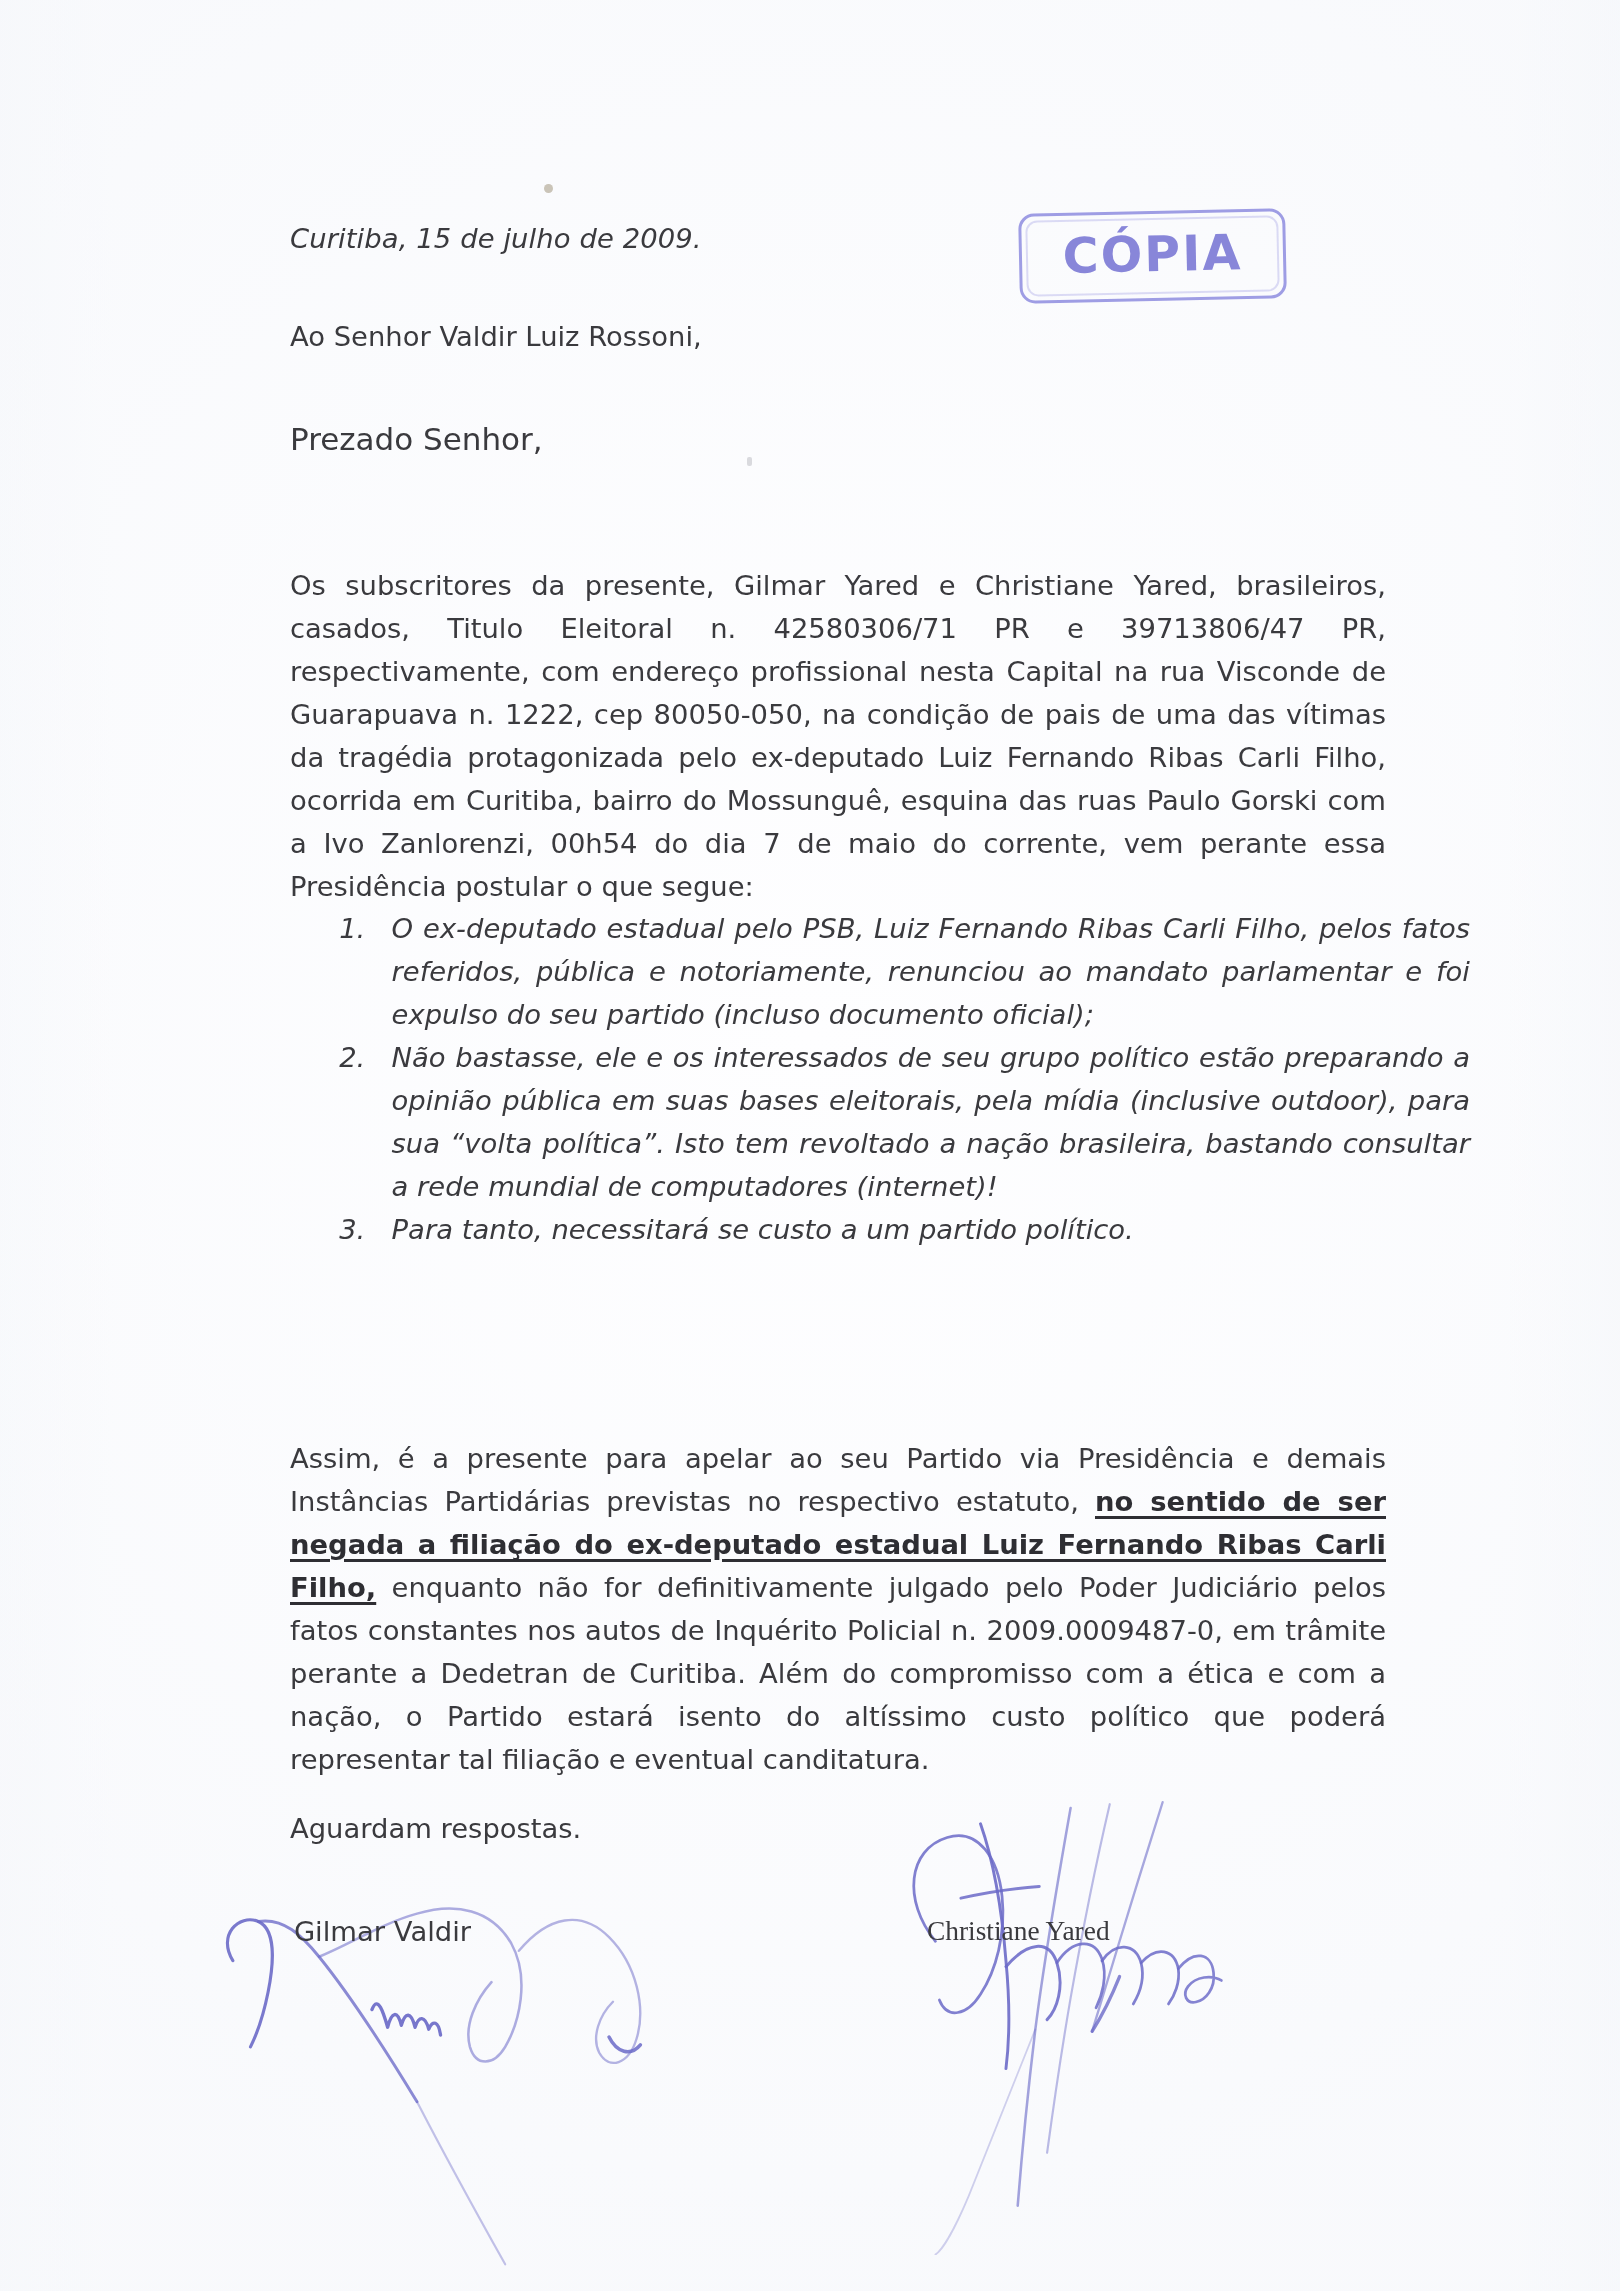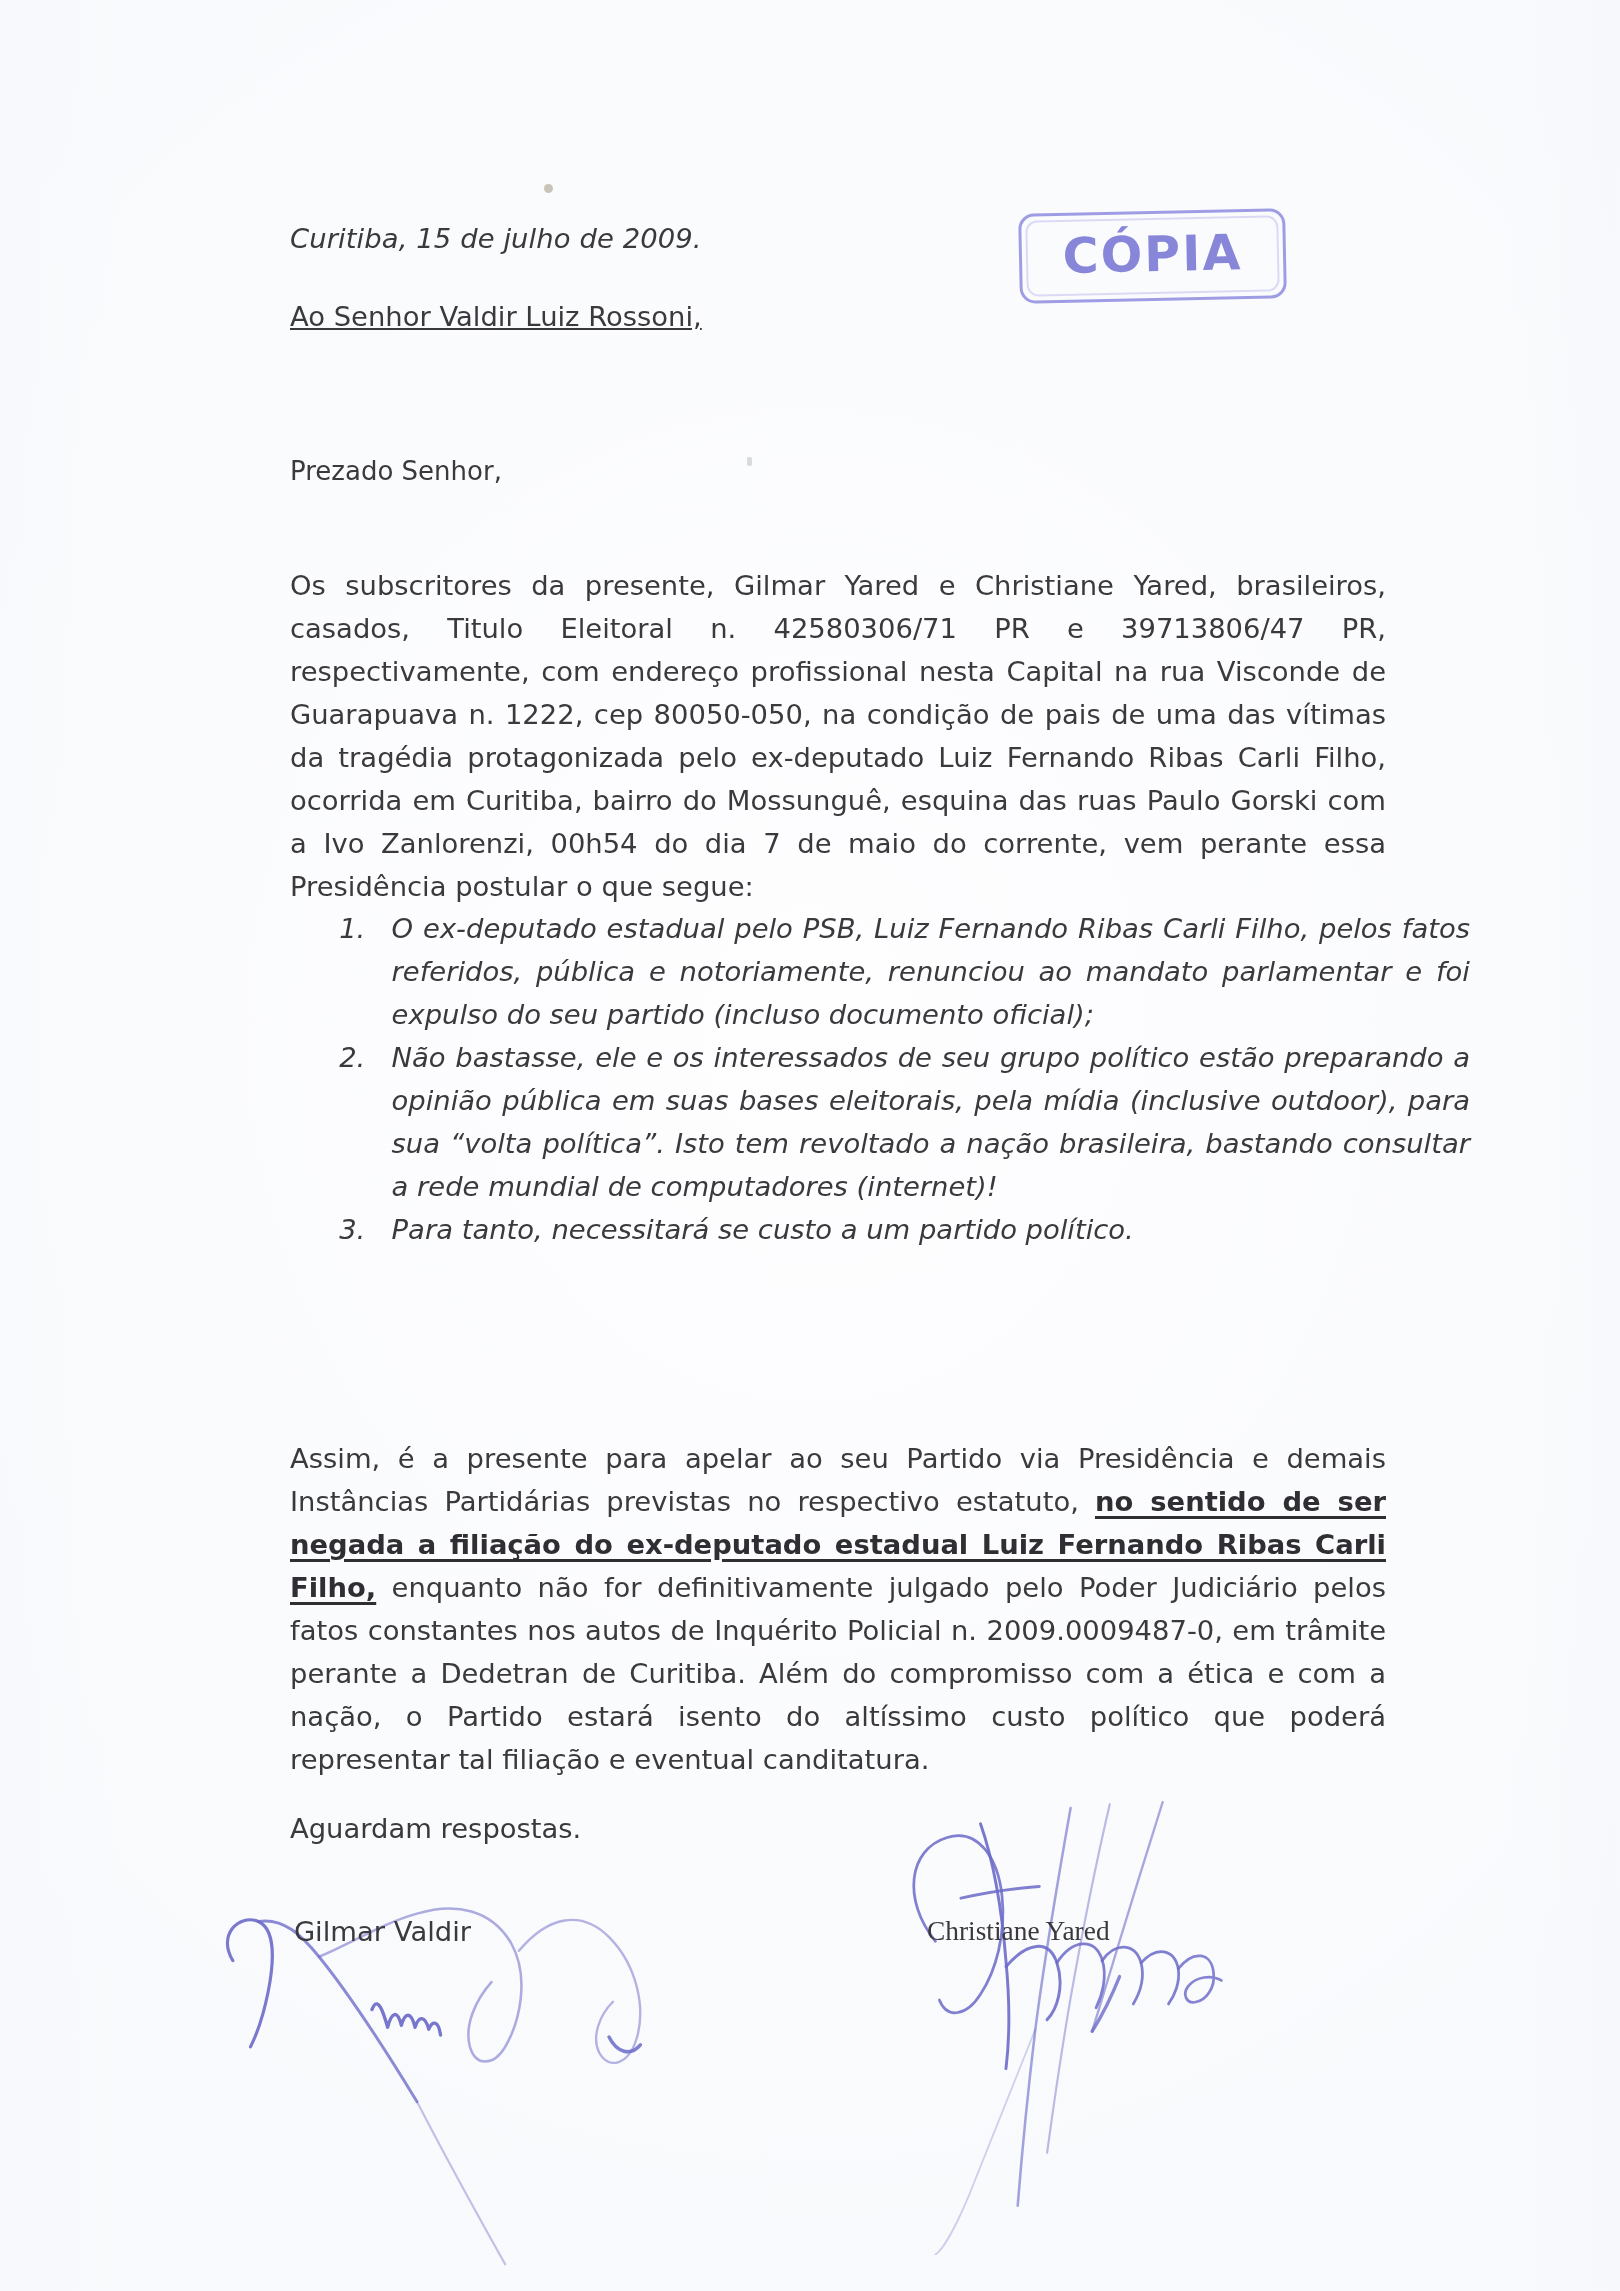--- a/index.html
+++ b/index.html
@@ -37,32 +37,31 @@
     font-size: 27.4px;
     letter-spacing: 0.1px;
     position: absolute;
     top: 223px;
     left: 0;
     white-space: nowrap;
     font-style: italic;
   }
   .addr {
     position: absolute;
-    top: 296px;
+    top: 316px;
     left: 0;
     font-size: 27.4px;
     line-height: 42px;
     white-space: nowrap;
-    text-decoration: underline;
   }
   .salutation {
     position: absolute;
-    top: 456px;
-    left: 0;
-    font-size: 26px;
+    top: 421px;
+    left: 0;
+    font-size: 31px;
     white-space: nowrap;
   }
   .body-para {
     position: absolute;
     left: 0;
     width: 1096px;
     font-size: 27.4px;
     line-height: 43px;
     text-align: justify;
     text-justify: inter-word;

